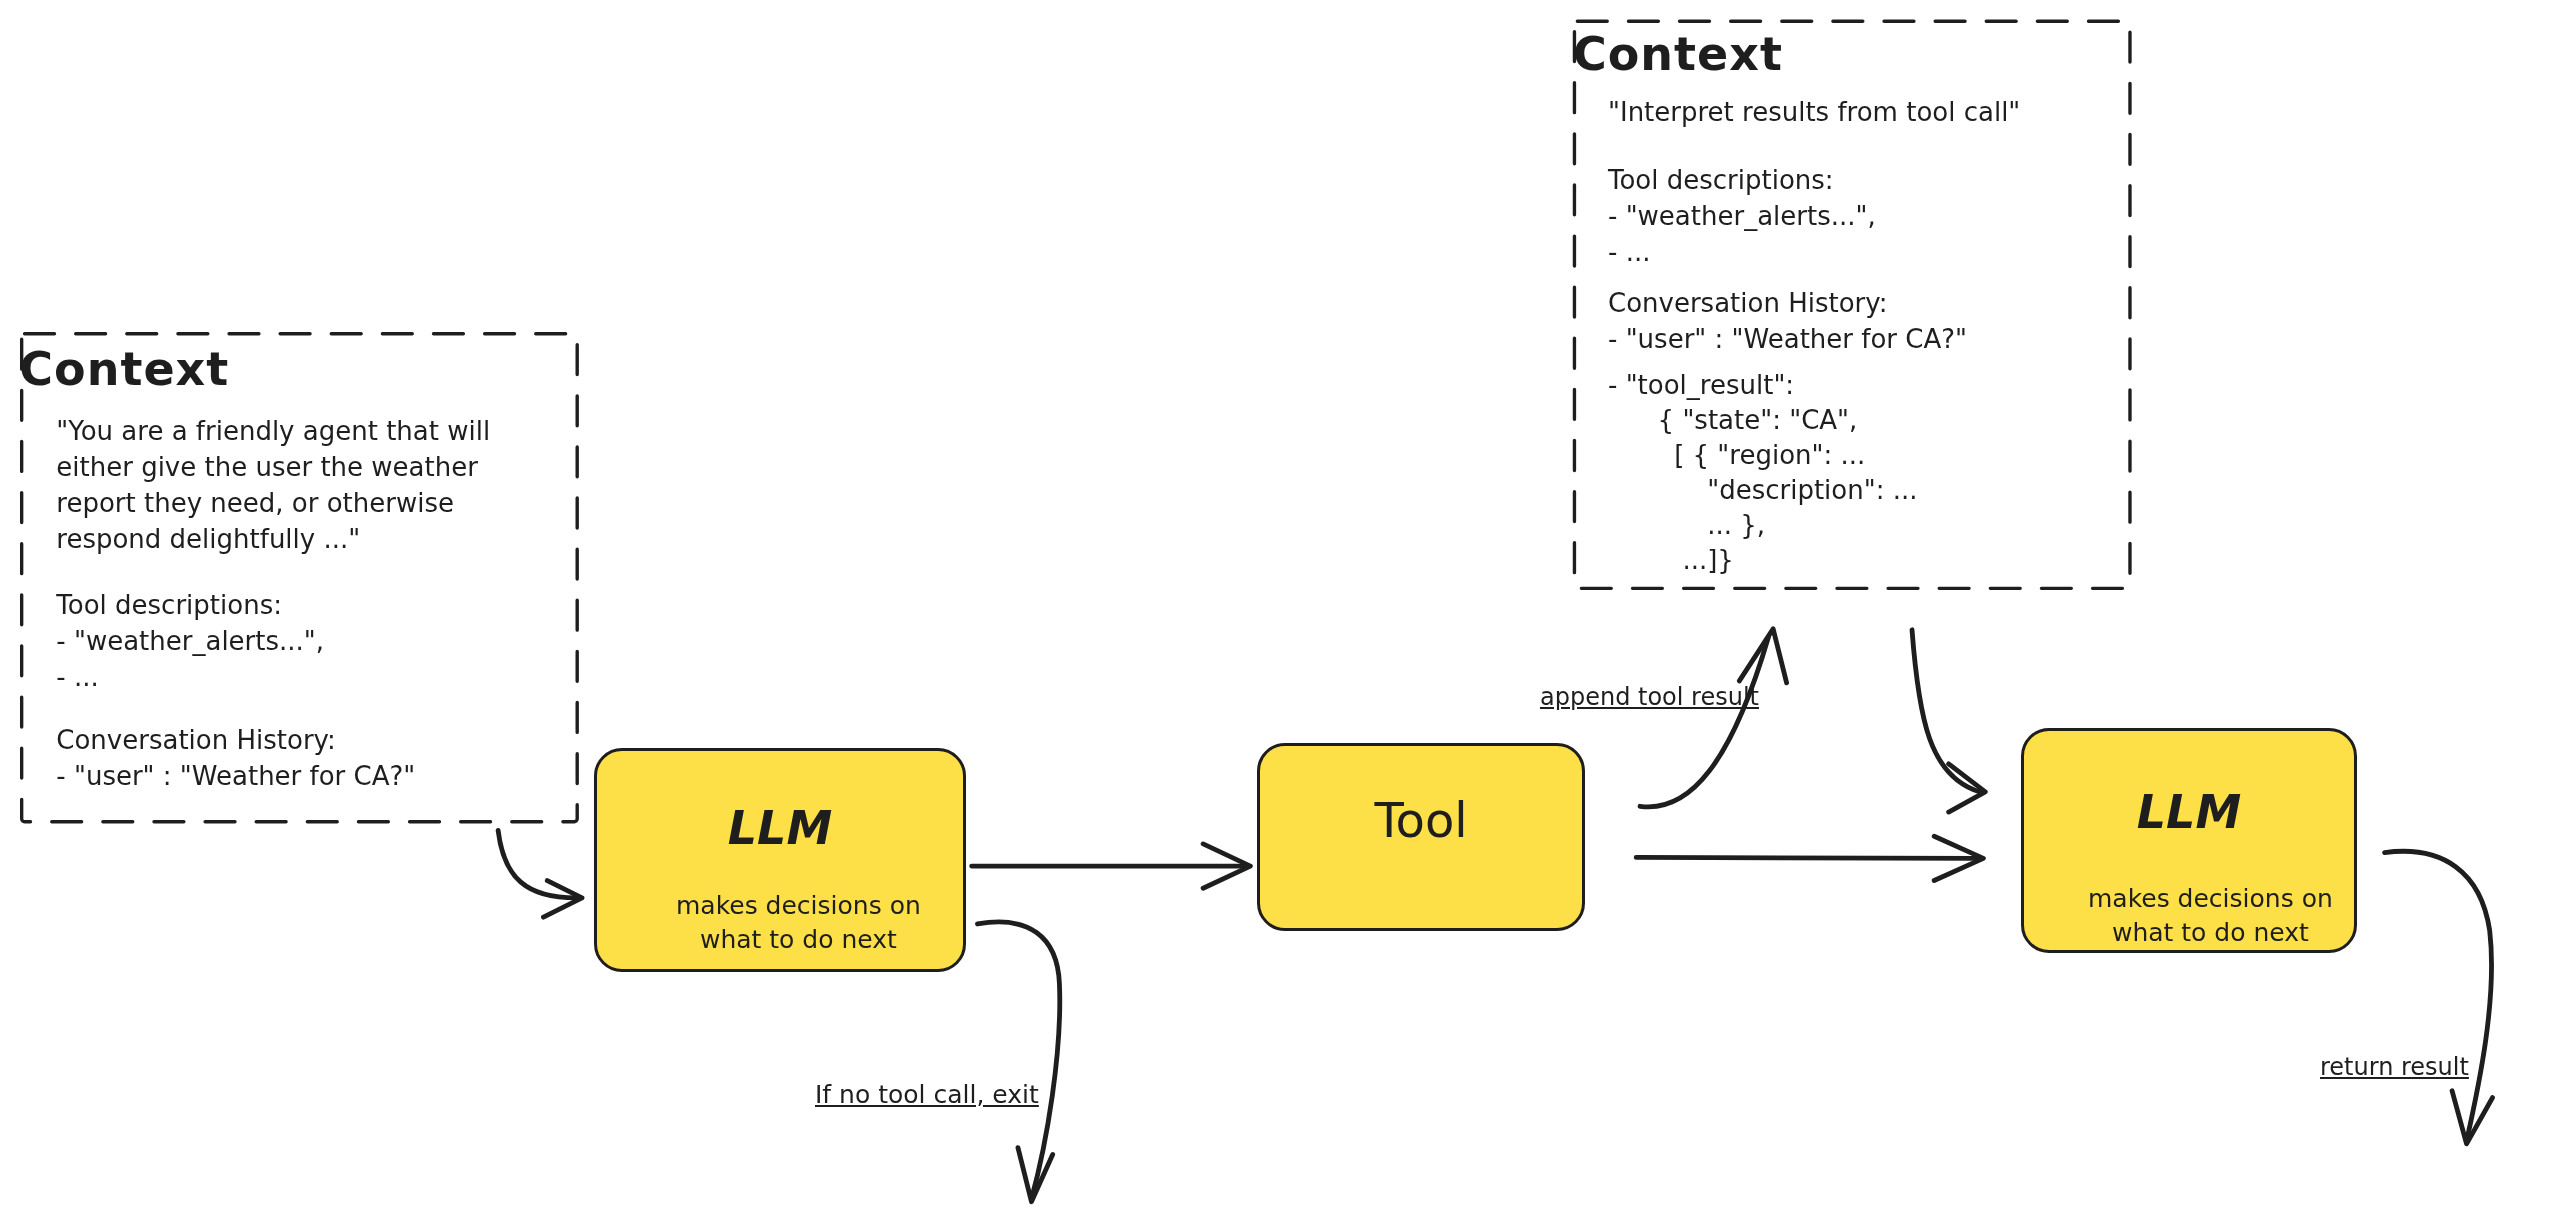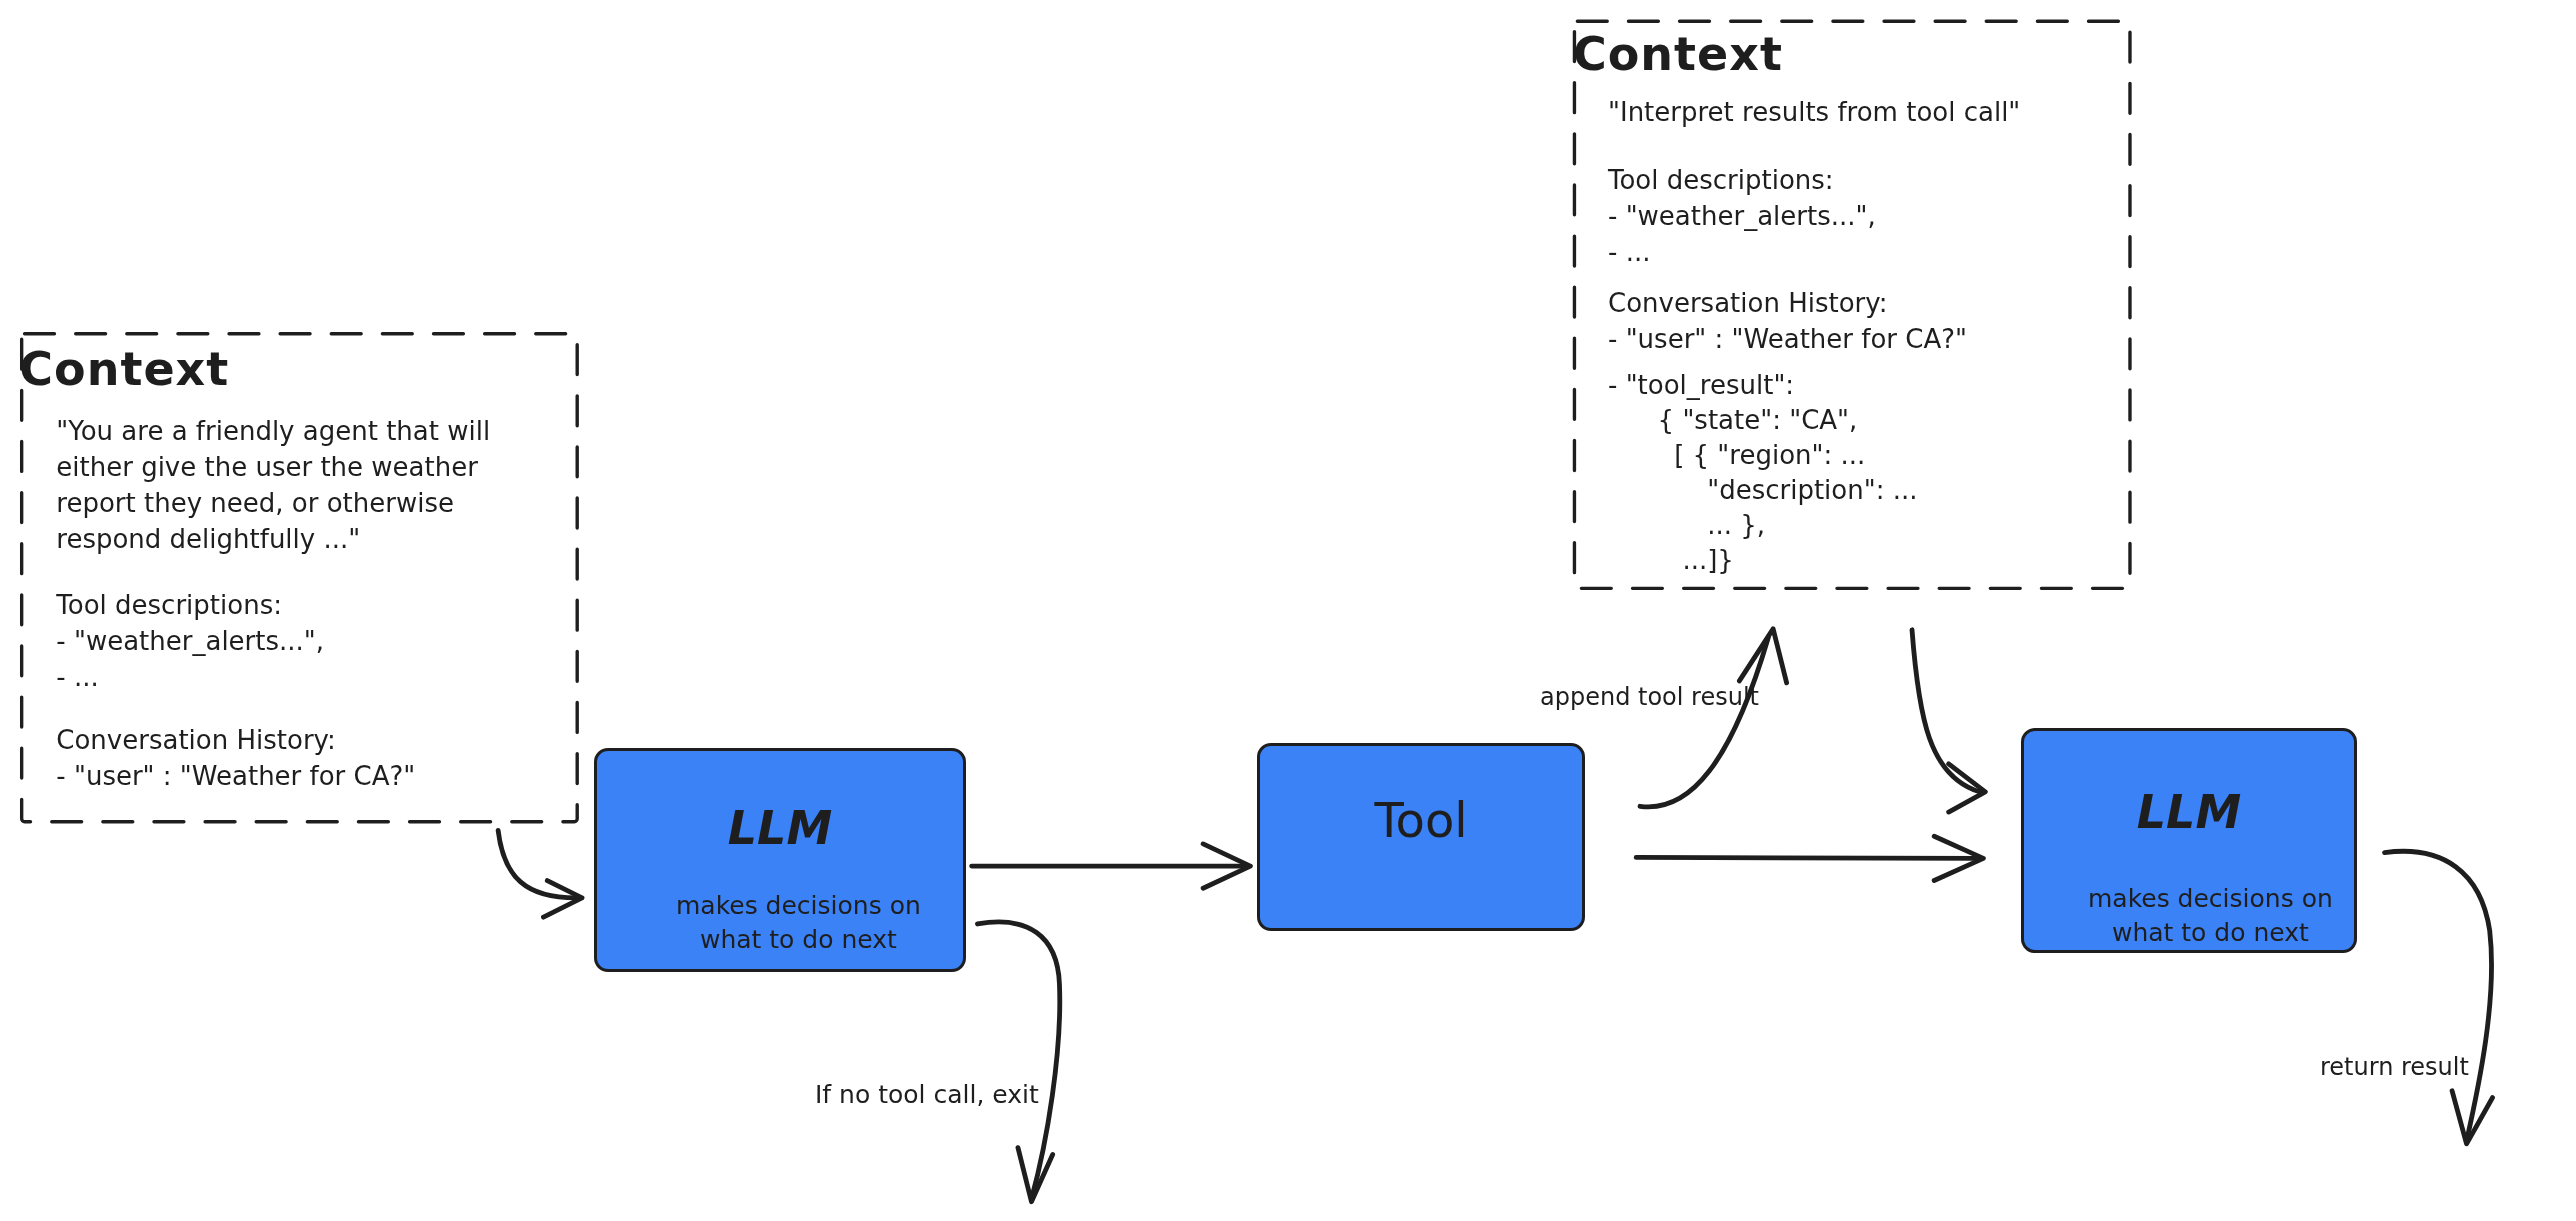--- a/index.html
+++ b/index.html
@@ -35,22 +35,22 @@
   }
   .ctx-text {
     position: absolute;
     font-size: 26px;
     line-height: 36px;
     white-space: pre-wrap;
   }
   .node {
     position: absolute;
     border: 3.9px solid #1e1e1e;
-    border-radius: 14px;
-    background: #3b82f6;
+    border-radius: 28px;
+    background: #fde047;
     box-sizing: border-box;
   }
   .node-title {
     position: absolute;
     left: 0; right: 0;
     text-align: center;
     font-size: 46px;
     font-weight: bold;
   }
   .node-title.italic {
@@ -64,20 +64,21 @@
     position: absolute;
     font-size: 25px;
     line-height: 34px;
     white-space: pre-wrap;
     text-align: center;
   }
   .edge-label {
     position: absolute;
     font-size: 24px;
     white-space: nowrap;
+    text-decoration: underline;
   }
 </style>
 </head>
 <body>
 
 <div class="canvas">
 
   <svg class="strokes" viewBox="0 0 2670 1266" fill="none" stroke="#1e1e1e" stroke-width="5" stroke-linecap="round" stroke-linejoin="round">
 
     <rect x="22" y="346" width="576" height="506" rx="3" stroke-width="3.5" stroke-dasharray="31 22"></rect>

